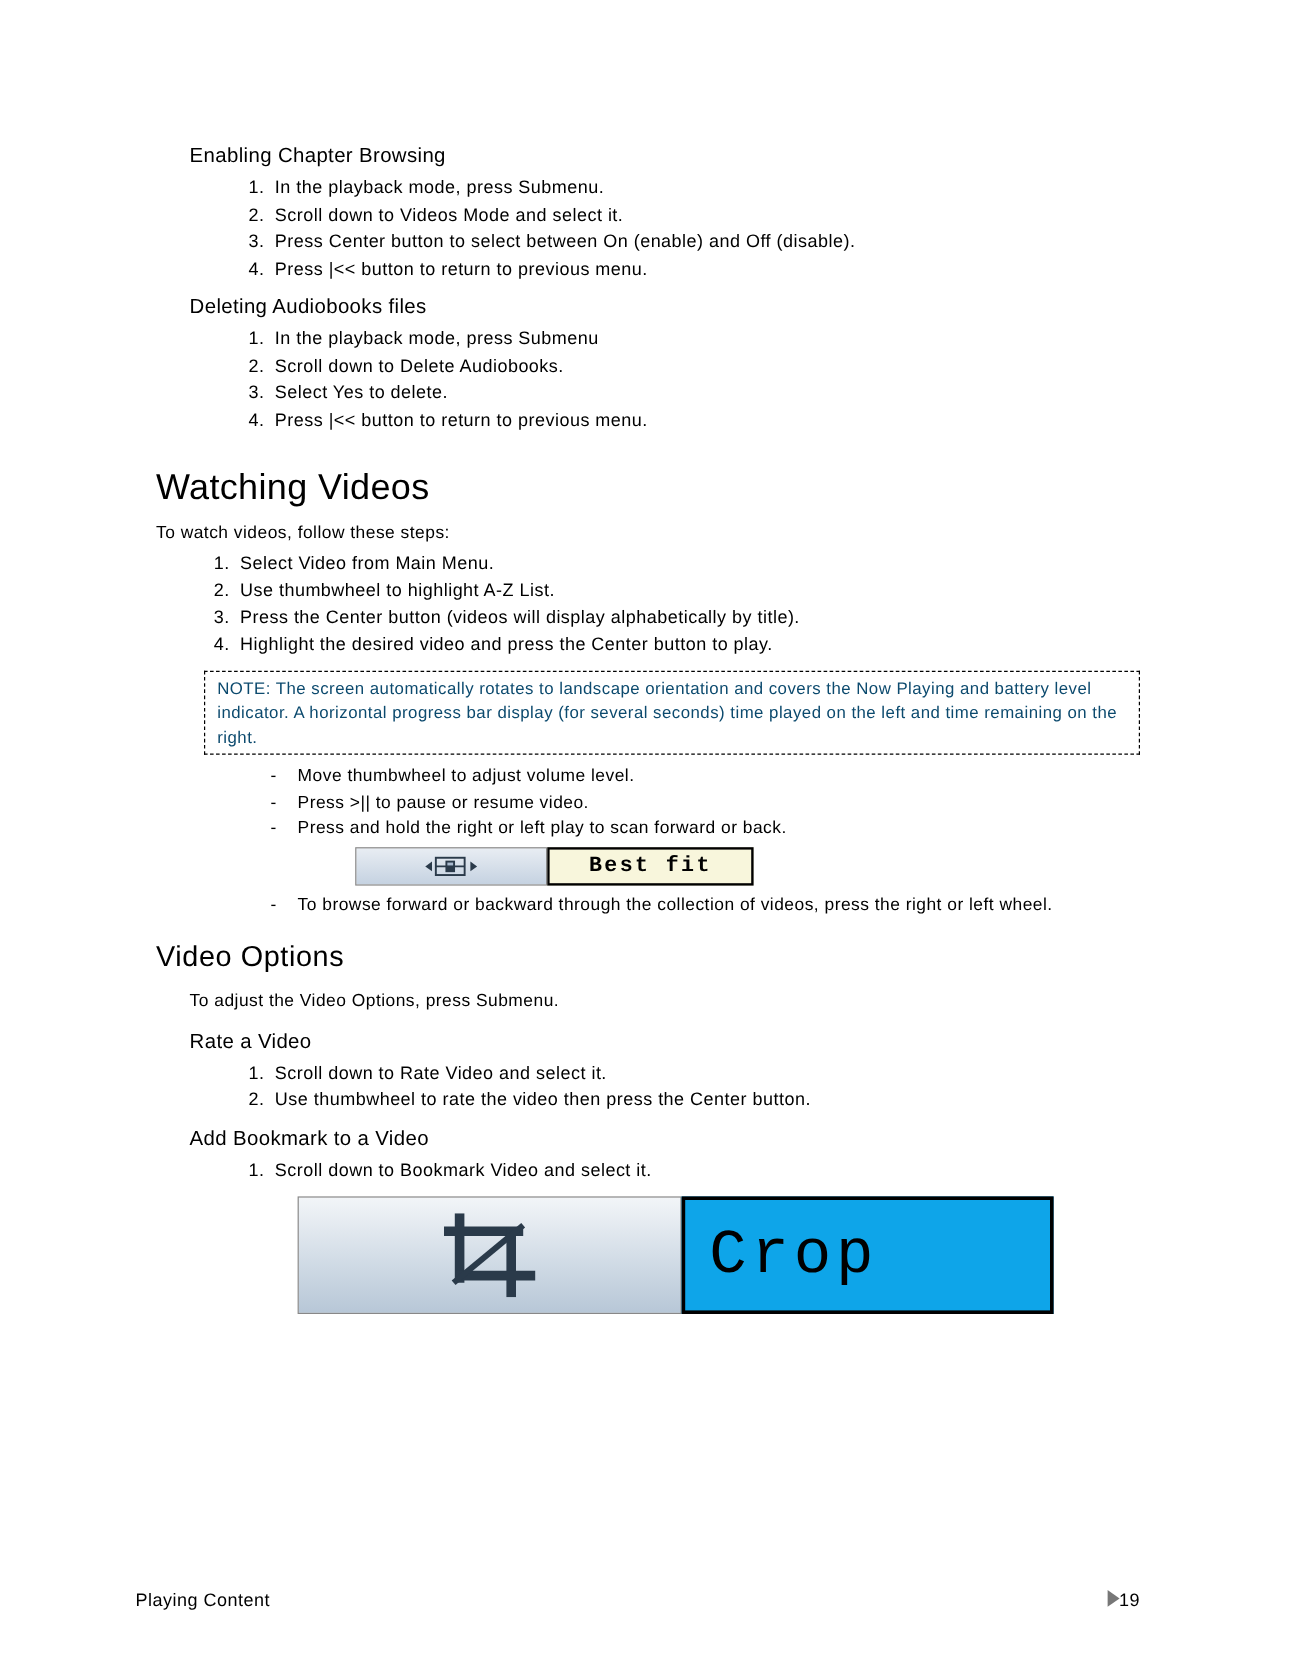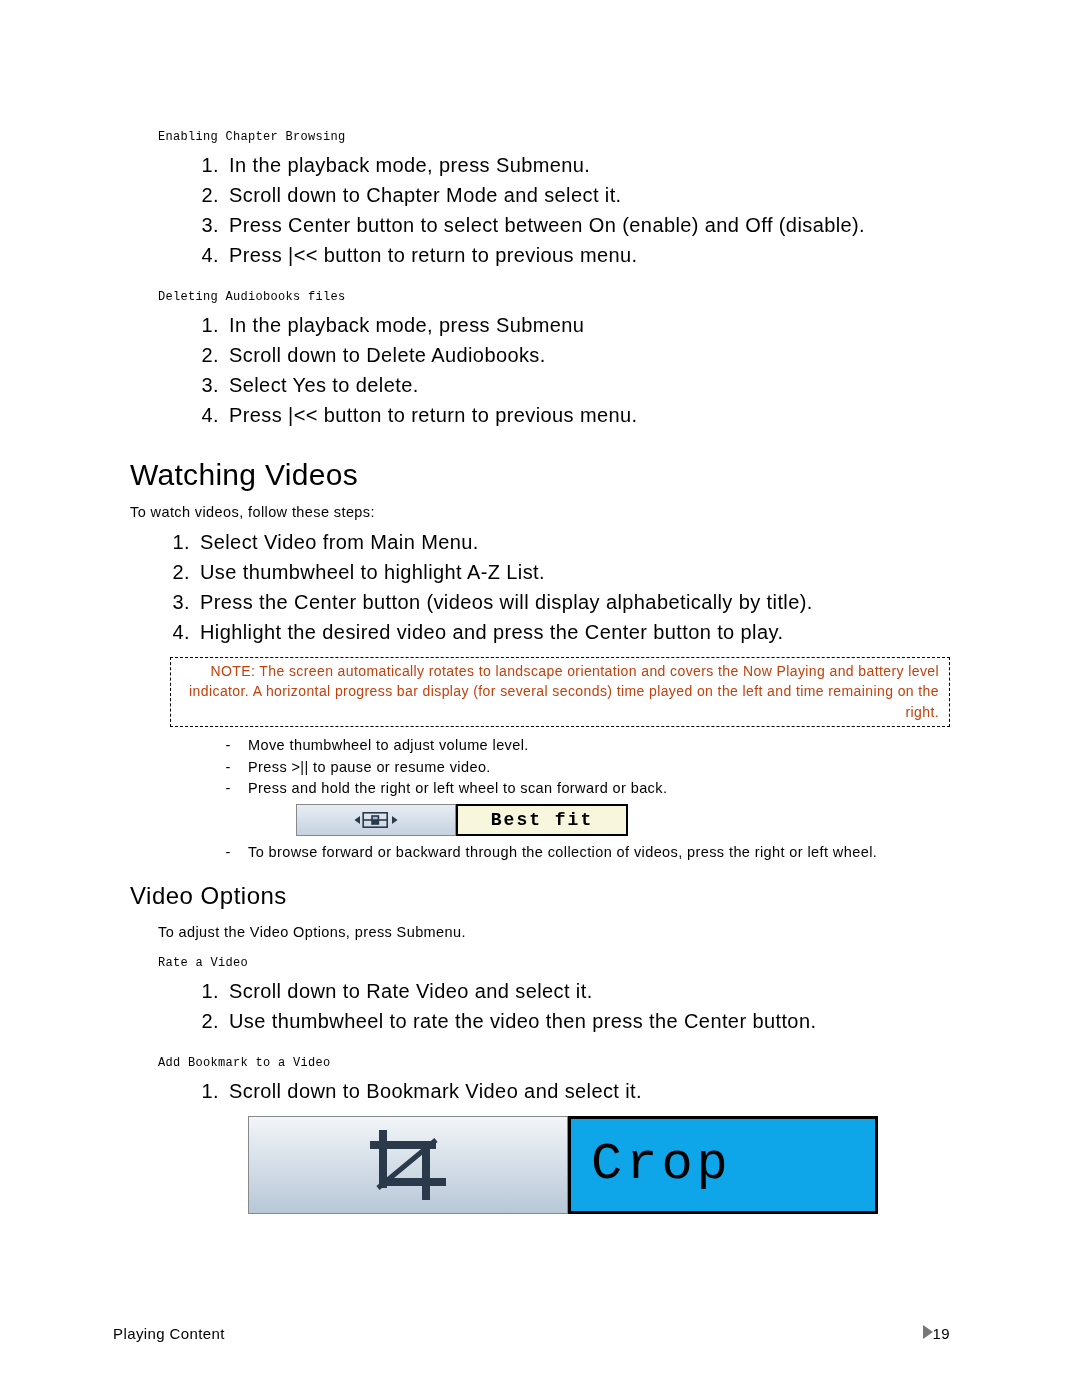--- a/index.html
+++ b/index.html
@@ -16,58 +16,56 @@
   .page {
     padding: 110px 130px 0 130px;
   }
   .h2 {
     font-size: 24px;
     font-weight: 400;
     margin-bottom: 14px;
     letter-spacing: 0.5px;
   }
   .h3 {
-    font-size: 12px;
-    font-weight: 400;
-    margin: 20px 0 6px 28px;
+    font-size: 17px;
+    font-weight: 400;
+    margin: 10px 0 6px 28px;
     letter-spacing: 0.3px;
-    font-family: Liberation Mono, monospace;
   }
   .h1 {
     font-size: 30px;
     font-weight: 400;
     margin: 28px 0 10px 0;
     letter-spacing: 0.3px;
   }
   .ol {
     list-style: decimal;
     margin: 0 0 10px 95px;
     padding: 0;
   }
   .ol li {
-    font-size: 20px;
+    font-size: 15px;
     line-height: 1.5;
     letter-spacing: 0.4px;
     padding-left: 4px;
   }
   .body-text {
     font-size: 14.5px;
     margin: 0 0 4px 0;
     letter-spacing: 0.4px;
     line-height: 1.45;
   }
   .note-box {
     border: 1px dashed #000;
     padding: 3px 10px 4px 10px;
     margin: 6px 0 8px 40px;
-    color: #c2410c;
+    color: #0c4a6e;
     font-size: 14px;
     letter-spacing: 0.4px;
     line-height: 1.45;
-    text-align: right;
   }
   .dash-list {
     margin: 0 0 4px 78px;
   }
   .dash-item {
     display: flex;
     font-size: 14.5px;
     letter-spacing: 0.4px;
     line-height: 1.5;
   }
@@ -164,21 +162,21 @@
 </style>
 </head>
 <body>
 
 <div class="page">
 
 
   <div class="h3">Enabling Chapter Browsing</div>
   <ol class="ol">
     <li>In the playback mode, press Submenu.</li>
-    <li>Scroll down to Chapter Mode and select it.</li>
+    <li>Scroll down to Videos Mode and select it.</li>
     <li>Press Center button to select between On (enable) and Off (disable).</li>
     <li>Press |&lt;&lt; button to return to previous menu.</li>
   </ol>
 
   <div class="h3">Deleting Audiobooks files</div>
   <ol class="ol">
     <li>In the playback mode, press Submenu</li>
     <li>Scroll down to Delete Audiobooks.</li>
     <li>Select Yes to delete.</li>
     <li>Press |&lt;&lt; button to return to previous menu.</li>
@@ -199,21 +197,21 @@
     <div class="dash-item">
       <span class="dash">-</span>
       <span class="txt">Move thumbwheel to adjust volume level.</span>
     </div>
     <div class="dash-item">
       <span class="dash">-</span>
       <span class="txt">Press &gt;|| to pause or resume video.</span>
     </div>
     <div class="dash-item">
       <span class="dash">-</span>
-      <span class="txt">Press and hold the right or left wheel to scan forward or back.</span>
+      <span class="txt">Press and hold the right or left play to scan forward or back.</span>
     </div>
   </div>
 
   <div class="img-row-1">
     <div class="img-best-fit-left">
       <svg class="svg-icon" viewBox="0 0 60 30">
         <polygon points="3,15 10,10 10,20" fill="#2a3a4a"></polygon>
         <rect x="14" y="6" width="30" height="18" fill="none" stroke="#2a3a4a" stroke-width="2"></rect>
         <line x1="14" y1="15" x2="44" y2="15" stroke="#2a3a4a" stroke-width="2"></line>
         <rect x="24" y="9" width="10" height="12" fill="#2a3a4a"></rect>

